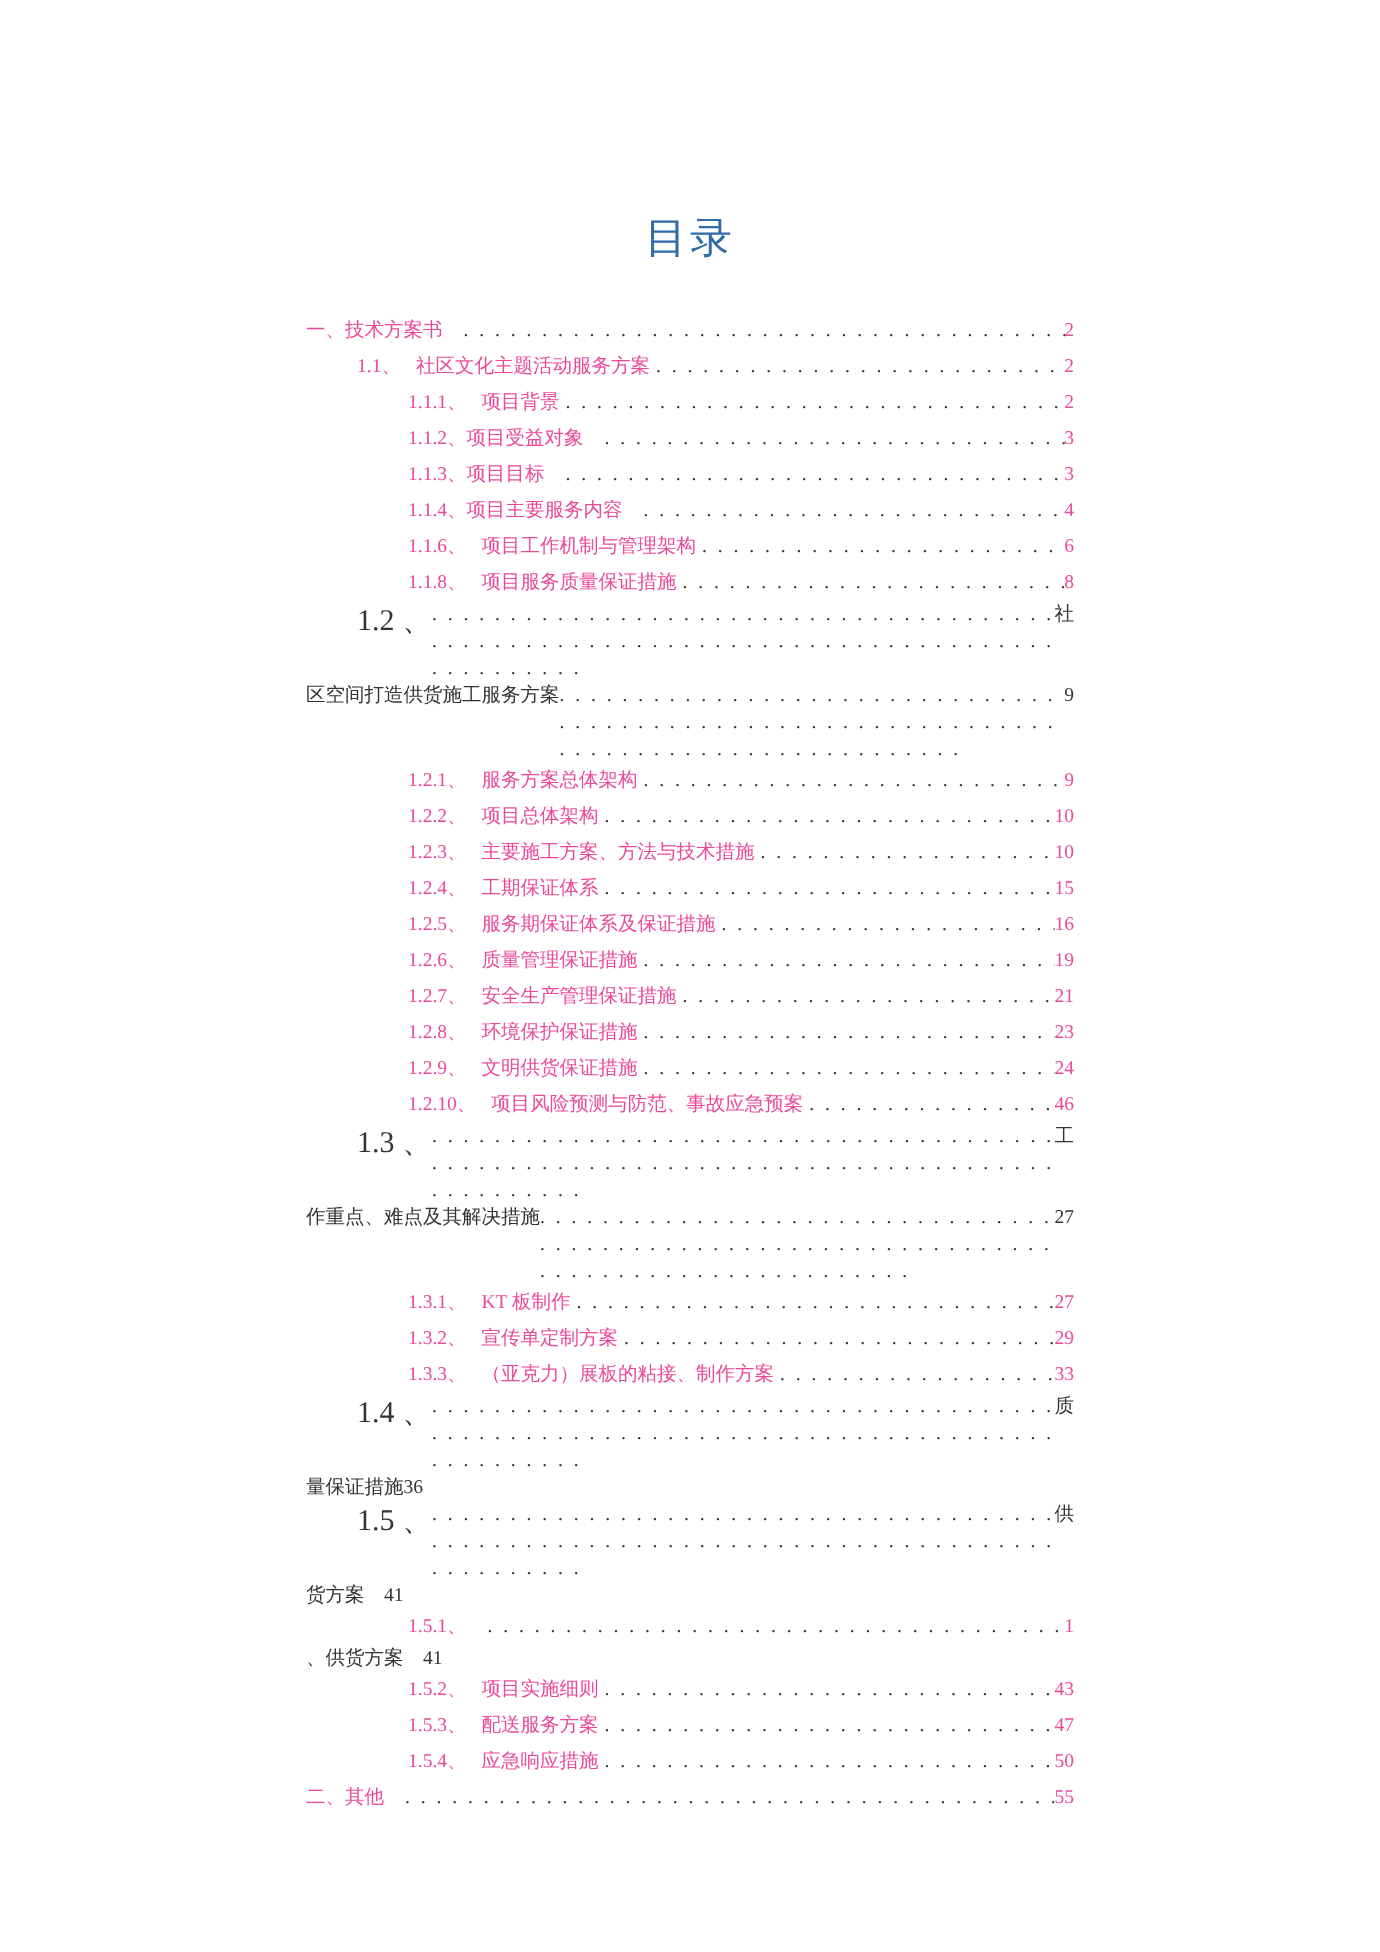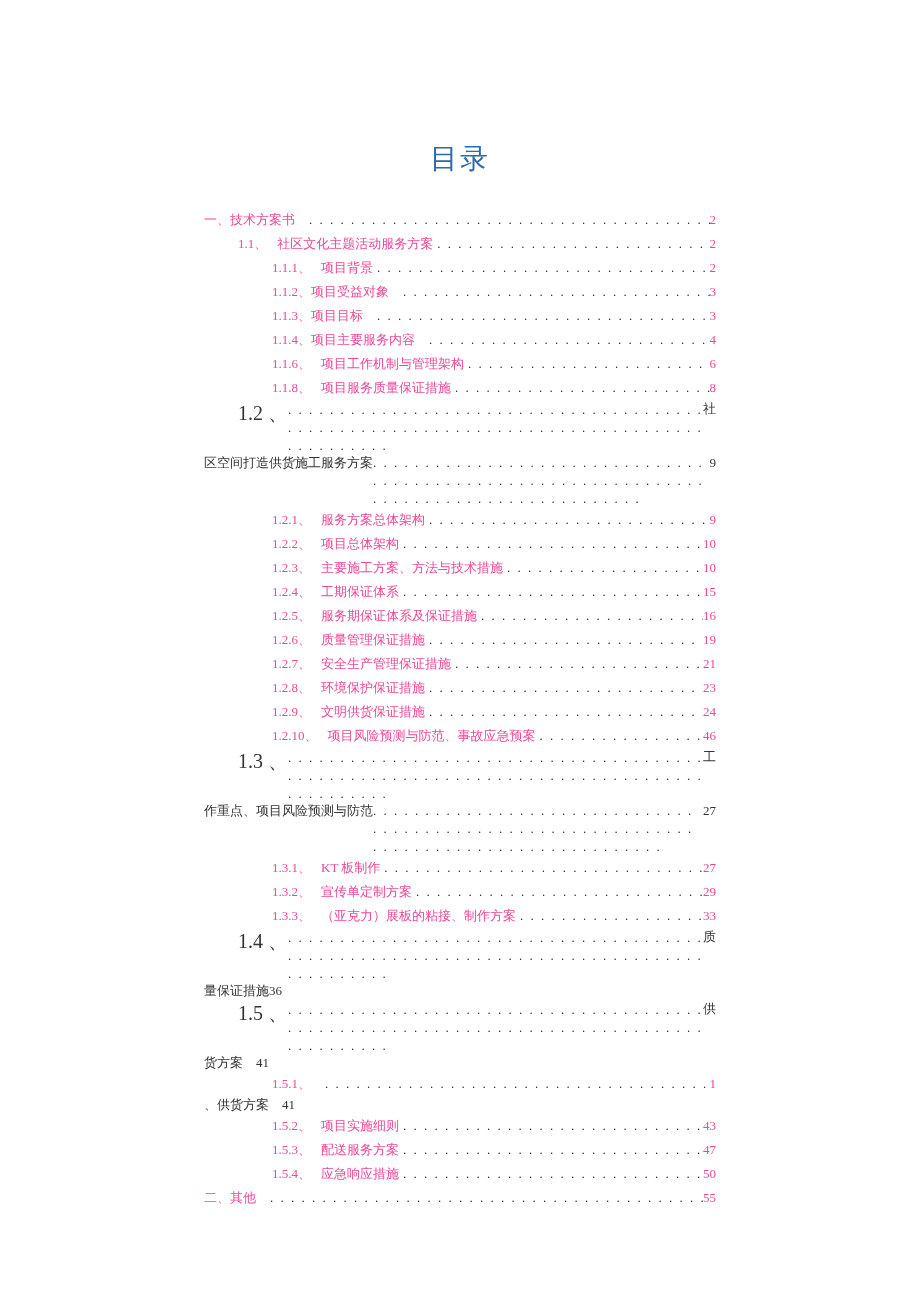--- a/index.html
+++ b/index.html
@@ -234,21 +234,21 @@
         <span class="label">项目风险预测与防范、事故应急预案</span>
         <span class="dots"></span>
         <span class="pg">46</span>
       </div>
       <div class="big-head">
         <span class="bn">1.3 、</span>
         <span class="dotsB"></span>
         <span class="trail">工</span>
       </div>
       <div class="wrap-row">
-        <span class="label2">作重点、项目风险预测与防范</span>
+        <span class="label2">作重点、难点及其解决措施</span>
         <span class="dots2"></span>
         <span class="pg2">27</span>
       </div>
       <div class="toc-line lv2">
         <span class="indent"></span>
         <span class="num">1.3.1、</span>
         <span class="label">KT 板制作</span>
         <span class="dots"></span>
         <span class="pg">27</span>
       </div>

